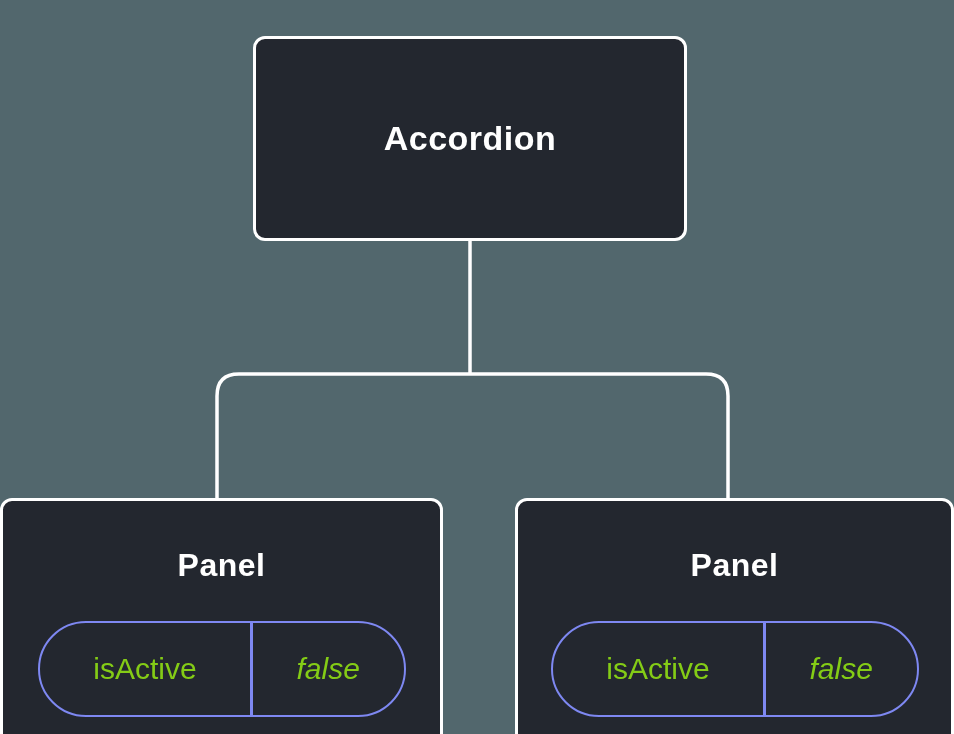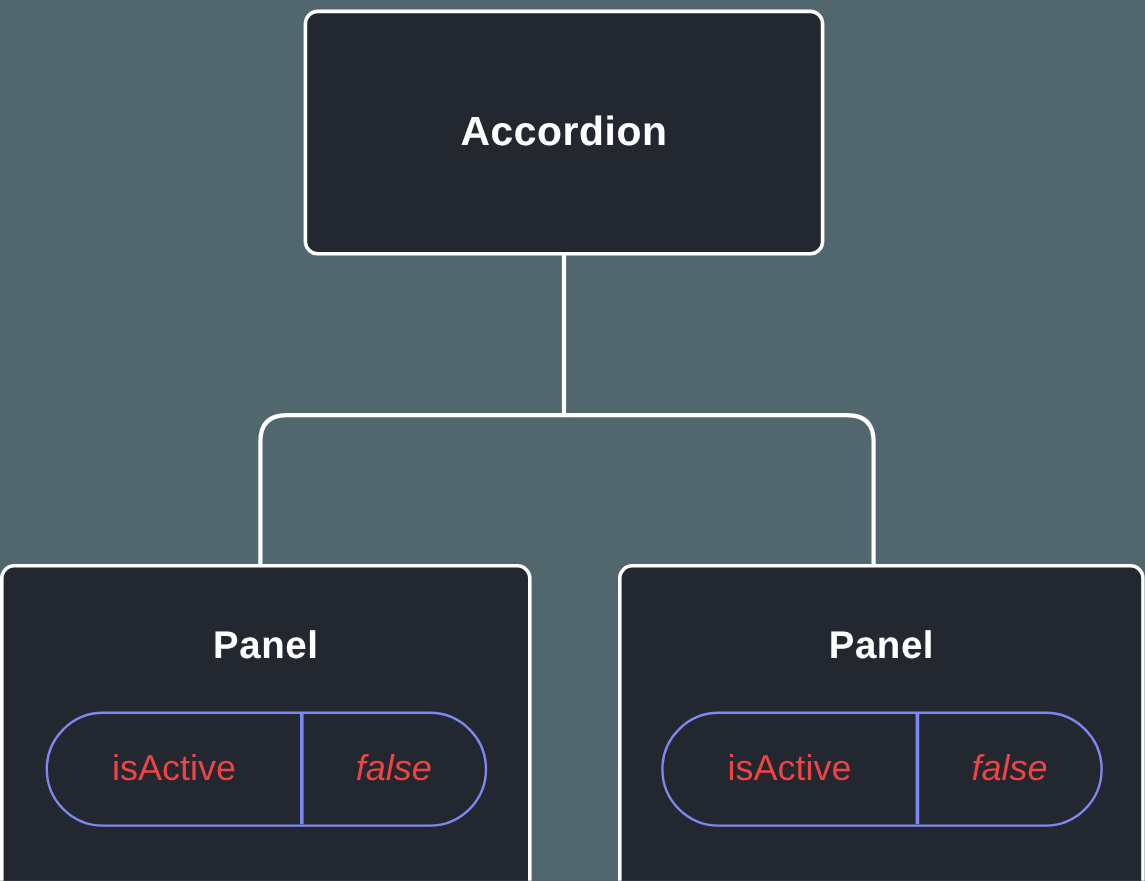--- a/index.html
+++ b/index.html
@@ -10,20 +10,21 @@
     width: 954px;
     height: 734px;
     background: #52676d;
     font-family: "Liberation Sans", sans-serif;
     position: relative;
     overflow: hidden;
   }
   .canvas {
     position: absolute;
     inset: 0;
+    margin-top: 28px;
   }
   .connectors {
     position: absolute;
     left: 0;
     top: 0;
     width: 954px;
     height: 734px;
     pointer-events: none;
   }
   .node {
@@ -68,21 +69,21 @@
   }
   .prop-pill {
     margin: 38px auto 0;
     width: 368px;
     height: 96px;
     border: 2.5px solid #7e88f2;
     border-radius: 52px;
     box-sizing: border-box;
     display: flex;
     align-items: stretch;
-    color: #ef4444;
+    color: #84cc16;
     font-size: 30px;
     overflow: hidden;
   }
   .prop-name {
     flex: 1.4;
     display: flex;
     align-items: center;
     justify-content: center;
   }
   .prop-divider {

